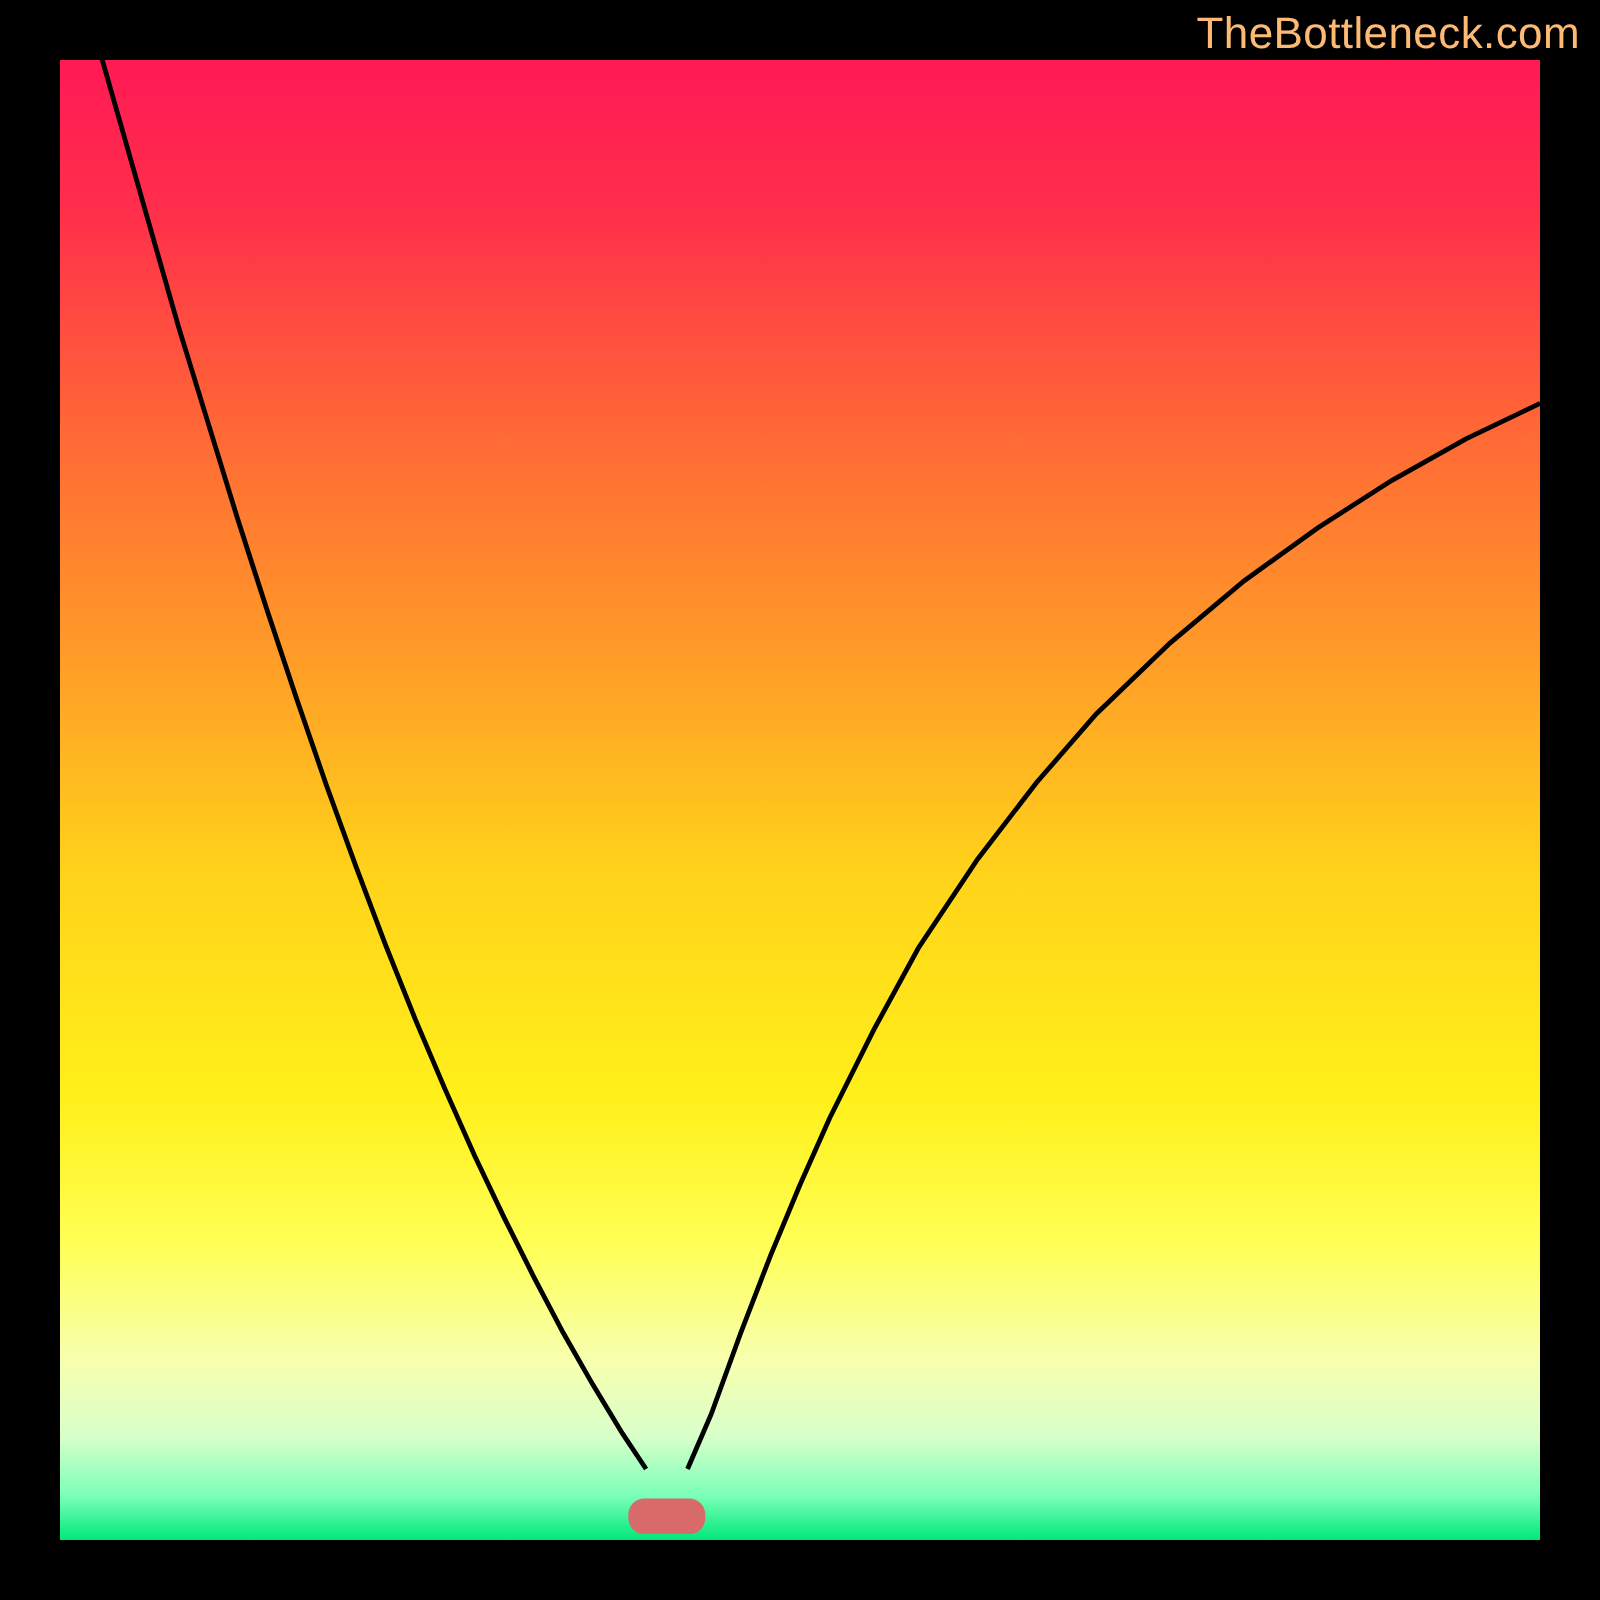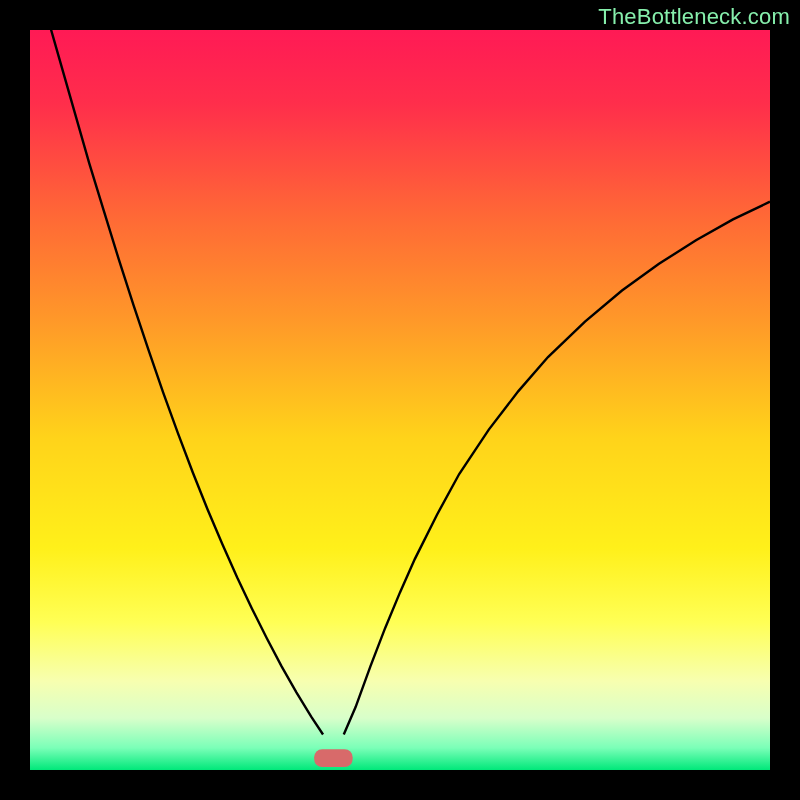--- a/index.html
+++ b/index.html
@@ -23,21 +23,21 @@
     position: absolute;
     top: 30px;
     left: 30px;
     width: 740px;
     height: 740px;
   }
   .watermark {
     position: absolute;
     top: 4px;
     right: 10px;
-    color: #86efac;
+    color: #fdba74;
     font-size: 22px;
     font-weight: 500;
     letter-spacing: 0.2px;
     text-align: right;
   }
   svg { display: block; }
 </style>
 </head>
 <body>
 

